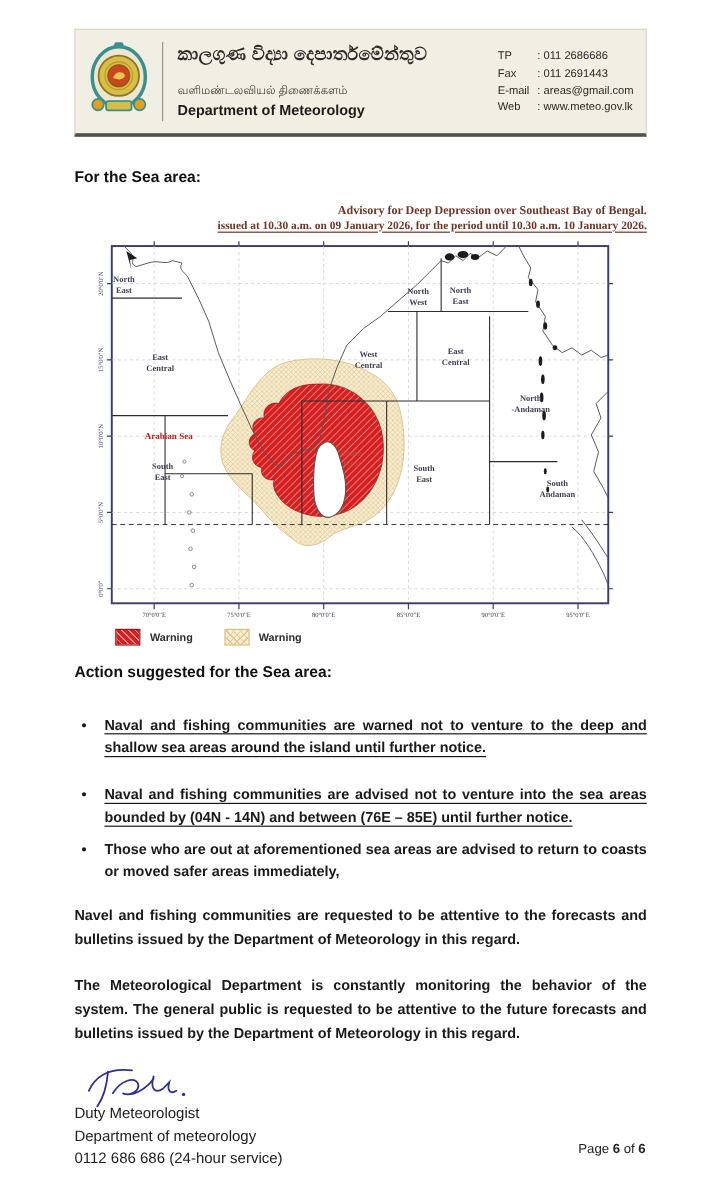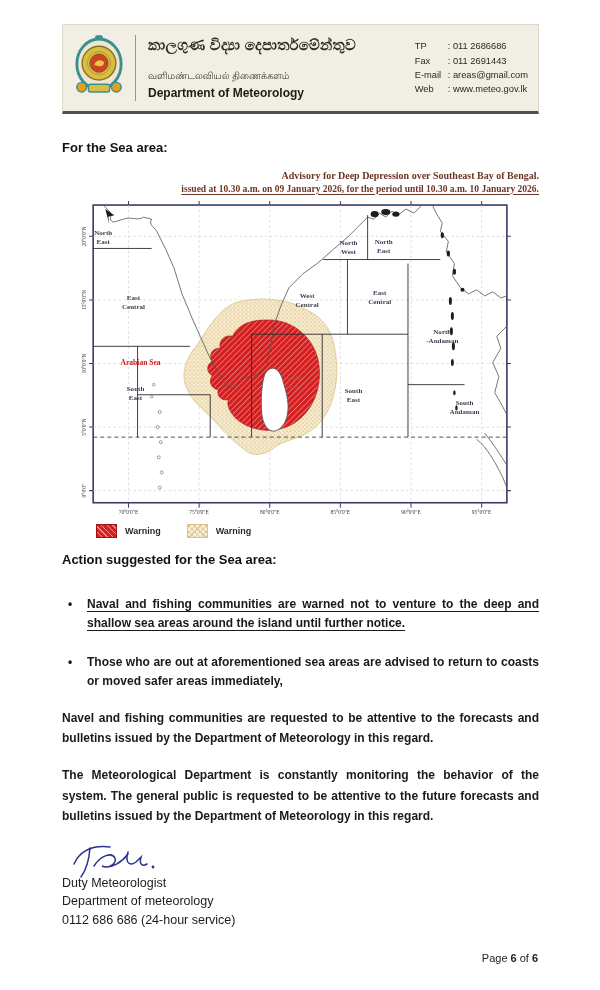--- a/index.html
+++ b/index.html
@@ -263,20 +263,21 @@
         <span class="lg-label">Warning</span>
         <span class="swatch adv"></span>
         <span class="lg-label">Warning</span>
       </div>
     </figure>
 
     <h2 class="action-heading">Action suggested for the Sea area:</h2>
 
     <ul class="bullets">
       <li class="u gap-lg">Naval and fishing communities are warned not to venture to the deep and shallow sea areas around the island until further notice.</li>
+      <li class="u gap-sm">Naval and fishing communities are advised not to venture into the sea areas bounded by (04N - 14N) and between (76E – 85E) until further notice.</li>
       <li>Those who are out at aforementioned sea areas are advised to return to coasts or moved safer areas immediately,</li>
     </ul>
 
     <p class="body-par">Navel and fishing communities are requested to be attentive to the forecasts and bulletins issued by the Department of Meteorology in this regard.</p>
     <p class="body-par">The Meteorological Department is constantly monitoring the behavior of the system. The general public is requested to be attentive to the future forecasts and bulletins issued by the Department of Meteorology in this regard.</p>
 
     <div class="sig-block">
       <svg class="sig-svg" width="100" height="46" viewBox="0 0 100 46">
         <g fill="none" stroke="#2e3192" stroke-width="1.5" stroke-linecap="round">
           <path d="M6,27 C12,14 24,8 42,10"></path>

